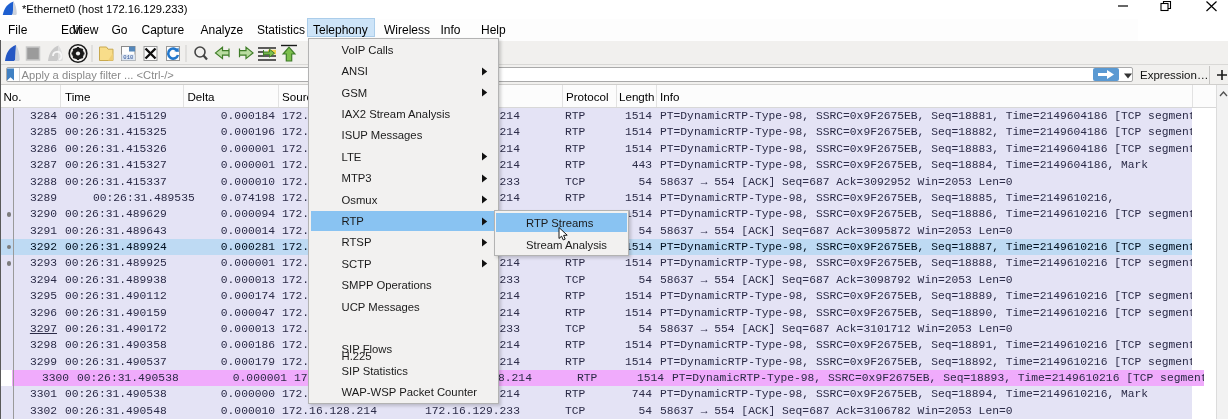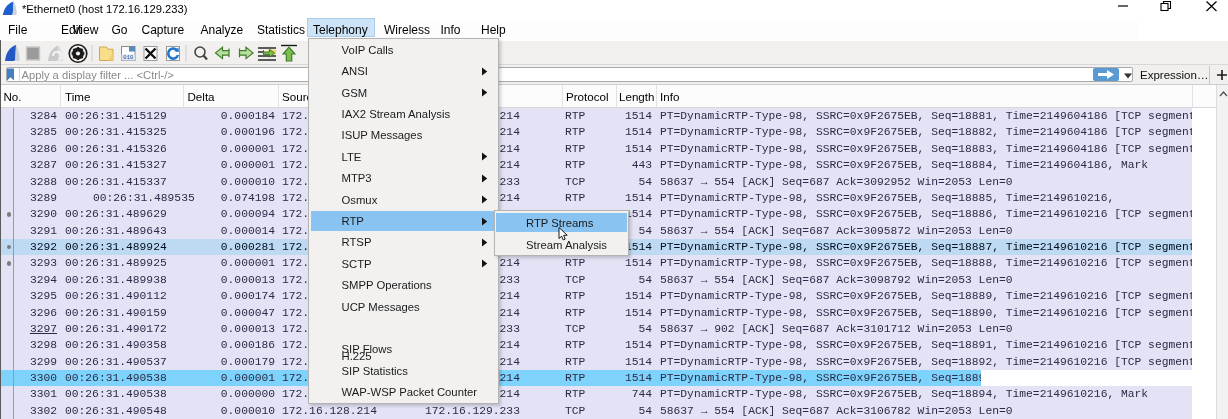--- a/index.html
+++ b/index.html
@@ -254,21 +254,21 @@
 <div class="mono abs" style="left:660px;top:2.1px;">PT=DynamicRTP-Type-98, SSRC=0x9F2675EB, Seq=18890, Time=2149610216 [TCP segment of a reassembled PDU]</div>
 </div>
 <div class="abs" style="left:0;top:212.79px;width:1192px;height:16.37px;background:#e4e3f5;color:#2b2b47;overflow:hidden;">
 <div class="mono abs" style="left:29.9px;top:2.1px;text-decoration:underline;">3297</div>
 <div class="mono abs" style="left:65px;top:2.1px;">00:26:31.490172</div>
 <div class="mono abs" style="left:220.8px;top:2.1px;">0.000013</div>
 <div class="mono abs" style="left:282px;top:2.1px;">172.16.128.214</div>
 <div class="mono abs" style="left:425px;top:2.1px;">172.16.129.233</div>
 <div class="mono abs" style="left:565px;top:2.1px;">TCP</div>
 <div class="mono abs" style="left:638.4px;top:2.1px;">54</div>
-<div class="mono abs" style="left:660px;top:2.1px;">58637 → 902 [ACK] Seq=687 Ack=3101712 Win=2053 Len=0</div>
+<div class="mono abs" style="left:660px;top:2.1px;">58637 → 554 [ACK] Seq=687 Ack=3101712 Win=2053 Len=0</div>
 </div>
 <div class="abs" style="left:0;top:229.16px;width:1192px;height:16.37px;background:#e4e3f5;color:#2b2b47;overflow:hidden;">
 <div class="mono abs" style="left:29.9px;top:2.1px;">3298</div>
 <div class="mono abs" style="left:65px;top:2.1px;">00:26:31.490358</div>
 <div class="mono abs" style="left:220.8px;top:2.1px;">0.000186</div>
 <div class="mono abs" style="left:282px;top:2.1px;">172.16.129.233</div>
 <div class="mono abs" style="left:425px;top:2.1px;">172.16.128.214</div>
 <div class="mono abs" style="left:565px;top:2.1px;">RTP</div>
 <div class="mono abs" style="left:624.9px;top:2.1px;">1514</div>
 <div class="mono abs" style="left:660px;top:2.1px;">PT=DynamicRTP-Type-98, SSRC=0x9F2675EB, Seq=18891, Time=2149610216 [TCP segment of a reassembled PDU]</div>
@@ -276,21 +276,21 @@
 <div class="abs" style="left:0;top:245.53px;width:1192px;height:16.37px;background:#e4e3f5;color:#2b2b47;overflow:hidden;">
 <div class="mono abs" style="left:29.9px;top:2.1px;">3299</div>
 <div class="mono abs" style="left:65px;top:2.1px;">00:26:31.490537</div>
 <div class="mono abs" style="left:220.8px;top:2.1px;">0.000179</div>
 <div class="mono abs" style="left:282px;top:2.1px;">172.16.129.233</div>
 <div class="mono abs" style="left:425px;top:2.1px;">172.16.128.214</div>
 <div class="mono abs" style="left:565px;top:2.1px;">RTP</div>
 <div class="mono abs" style="left:624.9px;top:2.1px;">1514</div>
 <div class="mono abs" style="left:660px;top:2.1px;">PT=DynamicRTP-Type-98, SSRC=0x9F2675EB, Seq=18892, Time=2149610216 [TCP segment of a reassembled PDU]</div>
 </div>
-<div class="abs" style="left:0;top:261.89px;width:981px;height:16.37px;background:#7dd3fc;color:#2b2b47;overflow:hidden;">
+<div class="abs" style="left:12px;top:261.89px;width:1192px;height:16.37px;background:#f0abfc;color:#2b2b47;overflow:hidden;">
 <div class="mono abs" style="left:29.9px;top:2.1px;">3300</div>
 <div class="mono abs" style="left:65px;top:2.1px;">00:26:31.490538</div>
 <div class="mono abs" style="left:220.8px;top:2.1px;">0.000001</div>
 <div class="mono abs" style="left:282px;top:2.1px;">172.16.129.233</div>
 <div class="mono abs" style="left:425px;top:2.1px;">172.16.128.214</div>
 <div class="mono abs" style="left:565px;top:2.1px;">RTP</div>
 <div class="mono abs" style="left:624.9px;top:2.1px;">1514</div>
 <div class="mono abs" style="left:660px;top:2.1px;">PT=DynamicRTP-Type-98, SSRC=0x9F2675EB, Seq=18893, Time=2149610216 [TCP segment of a reassembled PDU]</div>
 </div>
 <div class="abs" style="left:0;top:278.26px;width:1192px;height:16.37px;background:#e4e3f5;color:#2b2b47;overflow:hidden;">

